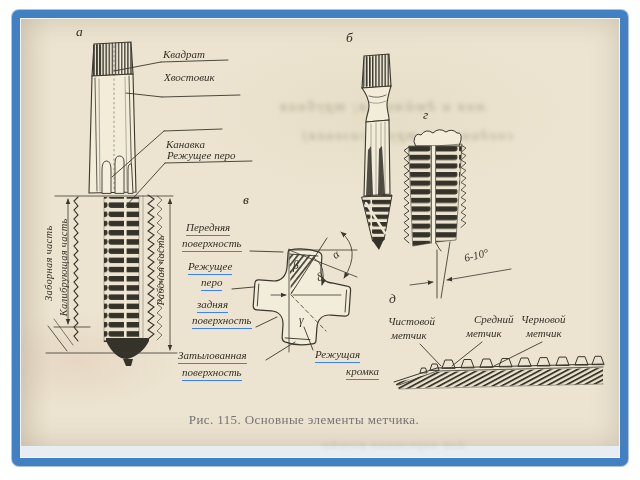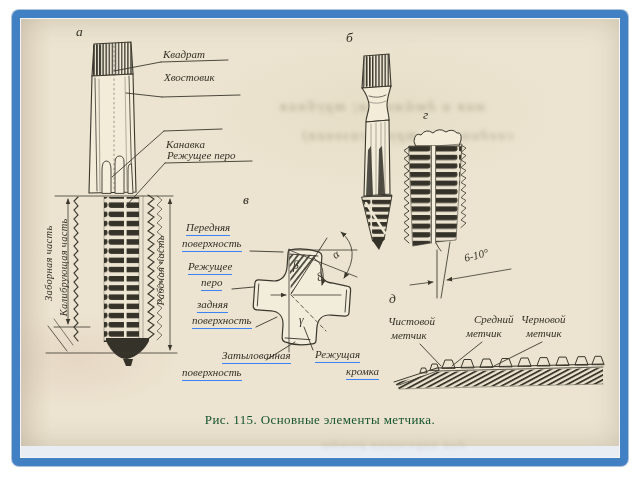--- a/index.html
+++ b/index.html
@@ -15,22 +15,22 @@
       linear-gradient(#ece4d0,#ece4d0);
     box-shadow:inset 0 0 28px rgba(122,111,88,.28);}
   .art{position:absolute;left:0;top:0;width:640px;height:480px;}
   .lbl{position:absolute;font:italic 11px/1.2 "Liberation Serif","DejaVu Serif",serif;
     color:#332f26;white-space:nowrap;}
   .part{font-size:13.5px;}
   .vert{text-align:center;transform:rotate(-90deg);transform-origin:center;
     font-size:10.5px;letter-spacing:.3px;}
   .ul{border-bottom:1px solid #3b82f6;padding-bottom:1px;}
   .gk{font-size:11.5px;}
-  .caption{position:absolute;left:130px;top:412px;width:380px;text-align:center;
-    font:13px/1.3 "Liberation Serif","DejaVu Serif",serif;color:#14532d;letter-spacing:.4px;}
+  .caption{position:absolute;left:114px;top:412px;width:380px;text-align:center;
+    font:13px/1.3 "Liberation Serif","DejaVu Serif",serif;color:#737373;letter-spacing:.4px;}
   .ghost{position:absolute;font:bold italic 14px "Liberation Serif","DejaVu Serif",serif;
     color:#6d6446;filter:blur(2.2px);opacity:.33;transform:scaleX(-1);
     letter-spacing:2px;white-space:nowrap;}
   .ghost.small{font-size:11px;opacity:.18;}
 </style>
 </head>
 <body>
 
 <div class="frame"></div>
 <div class="paper"></div>
@@ -214,21 +214,21 @@
 <div class="lbl part" style="left:423px;top:107px;">г</div>
 <div class="lbl" style="left:464px;top:249px;transform:rotate(-14deg);">6-10°</div>
 
 <div class="lbl part" style="left:243px;top:192px;">в</div>
 <div class="lbl ul" style="left:186px;top:221px;">Передняя</div>
 <div class="lbl ul" style="left:182px;top:237px;">поверхность</div>
 <div class="lbl ul" style="left:188px;top:260px;">Режущее</div>
 <div class="lbl ul" style="left:201px;top:276px;font-family:Liberation Serif, serif;">перо</div>
 <div class="lbl ul" style="left:197px;top:298px;text-align:right;">задняя</div>
 <div class="lbl ul" style="left:192px;top:314px;">поверхность</div>
-<div class="lbl ul" style="left:178px;top:349px;margin-left:44px;">Затылованная</div>
+<div class="lbl ul" style="left:178px;top:349px;">Затылованная</div>
 <div class="lbl ul" style="left:182px;top:366px;">поверхность</div>
 <div class="lbl ul" style="left:315px;top:348px;">Режущая</div>
 <div class="lbl ul" style="left:318px;top:365px;margin-left:28px;">кромка</div>
 <div class="lbl gk" style="left:293px;top:259px;">β</div>
 <div class="lbl gk" style="left:317px;top:271px;transform:rotate(-25deg);">δ</div>
 <div class="lbl gk" style="left:333px;top:248px;transform:rotate(-38deg);">α</div>
 <div class="lbl gk" style="left:299px;top:314px;">γ</div>
 
 <div class="lbl part" style="left:389px;top:291px;">д</div>
 <div class="lbl" style="left:388px;top:315px;">Чистовой</div>

